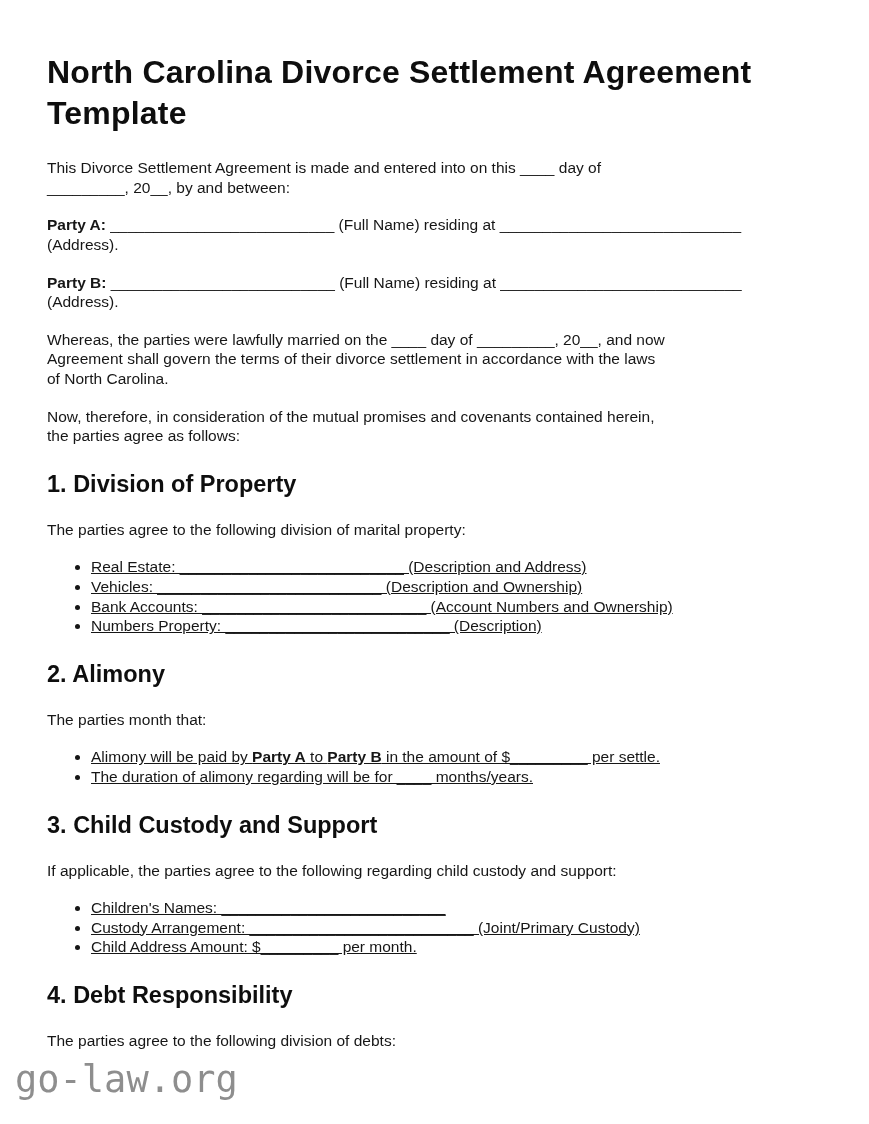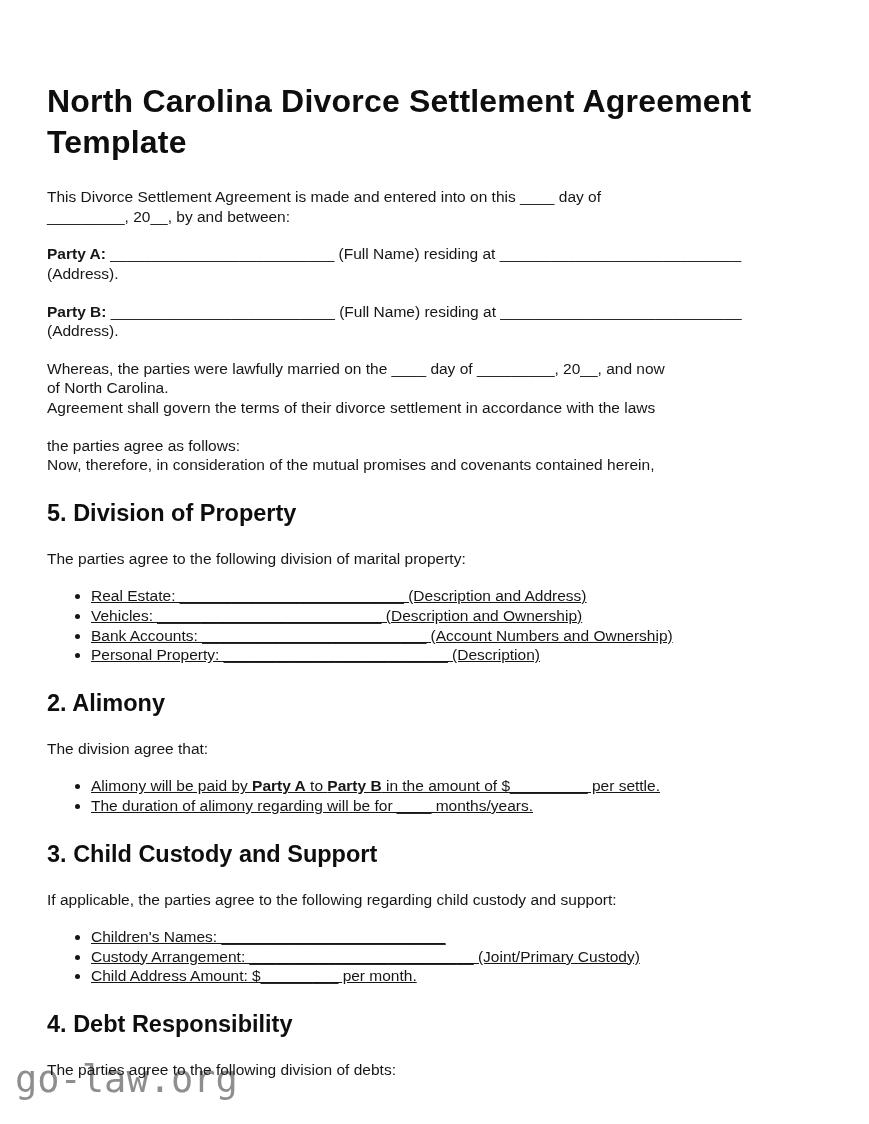--- a/index.html
+++ b/index.html
@@ -10,21 +10,20 @@
     background: #ffffff;
     overflow: hidden;
     font-family: "Liberation Sans", sans-serif;
     color: #161616;
     box-sizing: border-box;
   }
   .content {
     position: relative;
     z-index: 1;
     padding: 52px 54px 0 47px;
-    margin-top: 29px;
   }
   h1 {
     font-family: "Liberation Sans", sans-serif;
     font-size: 32px;
     line-height: 1.27;
     font-weight: 700;
     color: #0e0e0e;
     margin: 0 0 25px 0;
     letter-spacing: 0.2px;
   }
@@ -85,40 +84,40 @@
       <span class="line">(Address).</span>
     </p>
 
     <p class="para">
       <span class="line"><span class="b">Party B:</span><span> __________________________ (Full Name) residing at ____________________________</span></span>
       <span class="line">(Address).</span>
     </p>
 
     <p class="para">
       <span class="line">Whereas, the parties were lawfully married on the ____ day of _________, 20__, and now</span>
+      <span class="line">Agreement shall govern the terms of their divorce settlement in accordance with the laws</span>
       <span class="line">of North Carolina.</span>
-      <span class="line">Agreement shall govern the terms of their divorce settlement in accordance with the laws</span>
     </p>
 
     <p class="para">
+      <span class="line">Now, therefore, in consideration of the mutual promises and covenants contained herein,</span>
       <span class="line">the parties agree as follows:</span>
-      <span class="line">Now, therefore, in consideration of the mutual promises and covenants contained herein,</span>
     </p>
 
-    <h2>5. Division of Property</h2>
+    <h2>1. Division of Property</h2>
     <p class="para">The parties agree to the following division of marital property:</p>
     <ul class="blist">
       <li>Real Estate: __________________________ (Description and Address)</li>
       <li>Vehicles: __________________________ (Description and Ownership)</li>
       <li>Bank Accounts: __________________________ (Account Numbers and Ownership)</li>
-      <li>Personal Property: __________________________ (Description)</li>
+      <li>Numbers Property: __________________________ (Description)</li>
     </ul>
 
     <h2>2. Alimony</h2>
-    <p class="para">The division agree that:</p>
+    <p class="para">The parties month that:</p>
     <ul class="blist">
       <li><span>Alimony will be paid by </span><span class="b">Party A</span><span> to </span><span class="b">Party B</span><span> in the amount of $_________ per settle.</span></li>
       <li>The duration of alimony regarding will be for ____ months/years.</li>
     </ul>
 
     <h2>3. Child Custody and Support</h2>
     <p class="para">If applicable, the parties agree to the following regarding child custody and support:</p>
     <ul class="blist">
       <li>Children's Names: __________________________</li>
       <li>Custody Arrangement: __________________________ (Joint/Primary Custody)</li>

